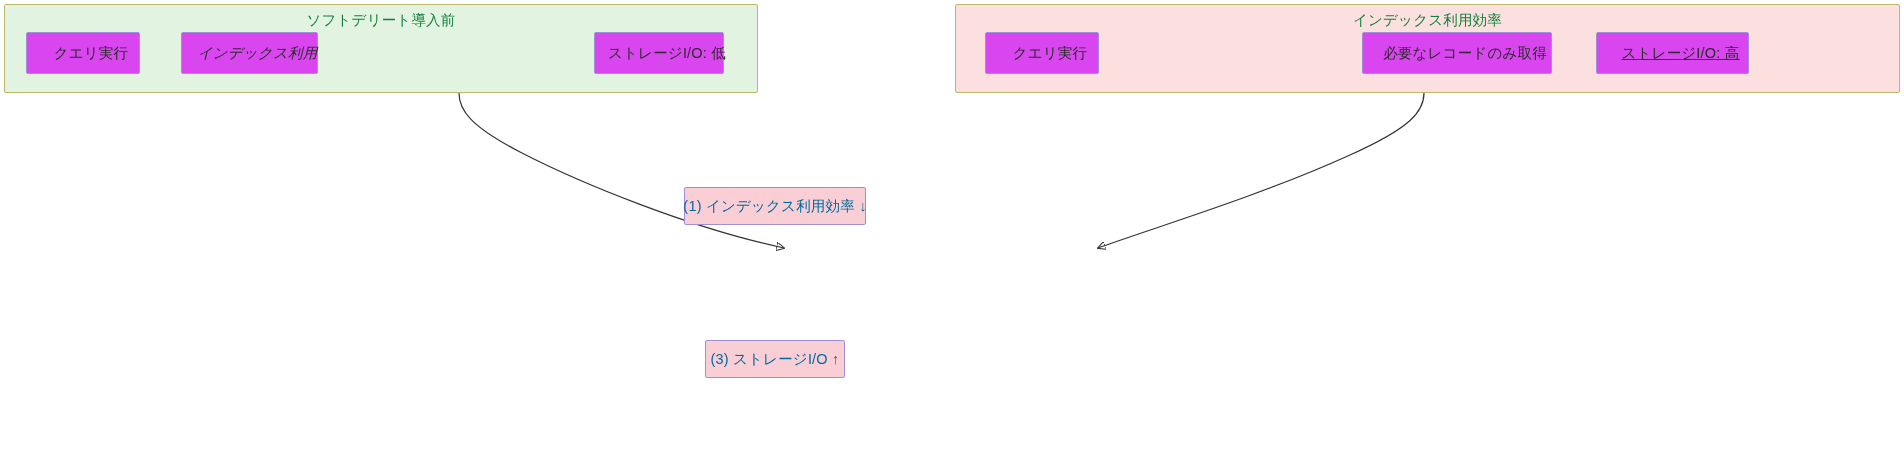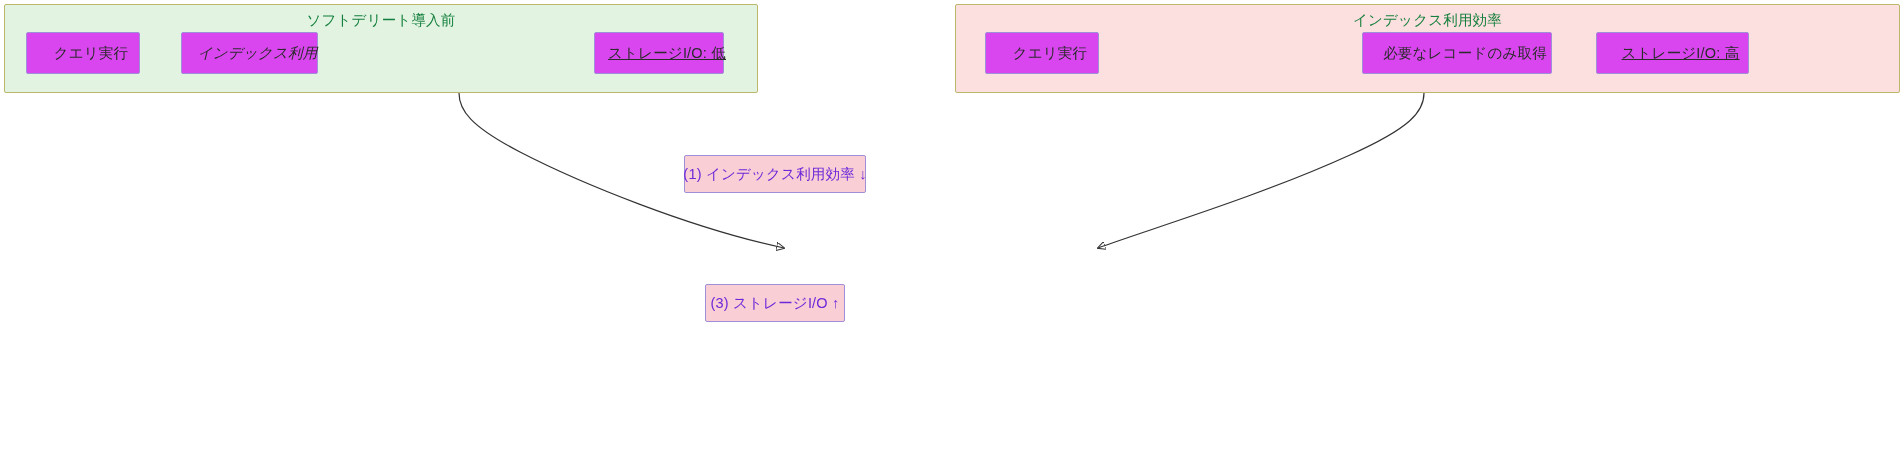--- a/index.html
+++ b/index.html
@@ -80,39 +80,40 @@
   .impact-node {
     position: absolute;
     box-sizing: border-box;
     background: #f9cfd5;
     border: 1px solid #9f8fd8;
     border-radius: 2px;
     display: flex;
     align-items: center;
     justify-content: center;
     font-size: 14.5px;
-    color: #6d28d9;
+    color: #0369a1;
     letter-spacing: 0.2px;
     text-align: center;
     white-space: nowrap;
+    margin-top: 32px;
   }
   
   #n-b1 { left: 26px;  top: 32px; width: 114px; height: 42px; }
   #n-b2 { left: 181px; top: 32px; width: 137px; height: 42px; font-style: italic; }
   #n-b3 { left: 370px; top: 32px; width: 173px; height: 42px; }
-  #n-b4 { left: 594px; top: 32px; width: 130px; height: 42px; text-decoration: underline; }
+  #n-b4 { left: 594px; top: 32px; width: 130px; height: 42px; }
   
   #n-a1 { left: 985px;  top: 32px; width: 114px; height: 42px; }
   #n-a2 { left: 1140px; top: 32px; width: 178px; height: 42px; }
   #n-a3 { left: 1362px; top: 32px; width: 190px; height: 42px; }
   #n-a4 { left: 1596px; top: 32px; width: 153px; height: 42px; text-decoration: underline; }
   
   #n-i1 { left: 684px; top: 155px; width: 182px; height: 38px; }
   #n-i2 { left: 684px; top: 227px; width: 182px; height: 38px; }
-  #n-i3 { left: 705px; top: 284px; width: 140px; height: 38px; }
+  #n-i3 { left: 705px; top: 308px; width: 140px; height: 38px; }
 
   svg.edges {
     position: absolute;
     left: 0;
     top: 0;
     width: 1904px;
     height: 449px;
     pointer-events: none;
   }
   svg.edges path, svg.edges line { fill: none; stroke: #333333; stroke-width: 1.2px; }

